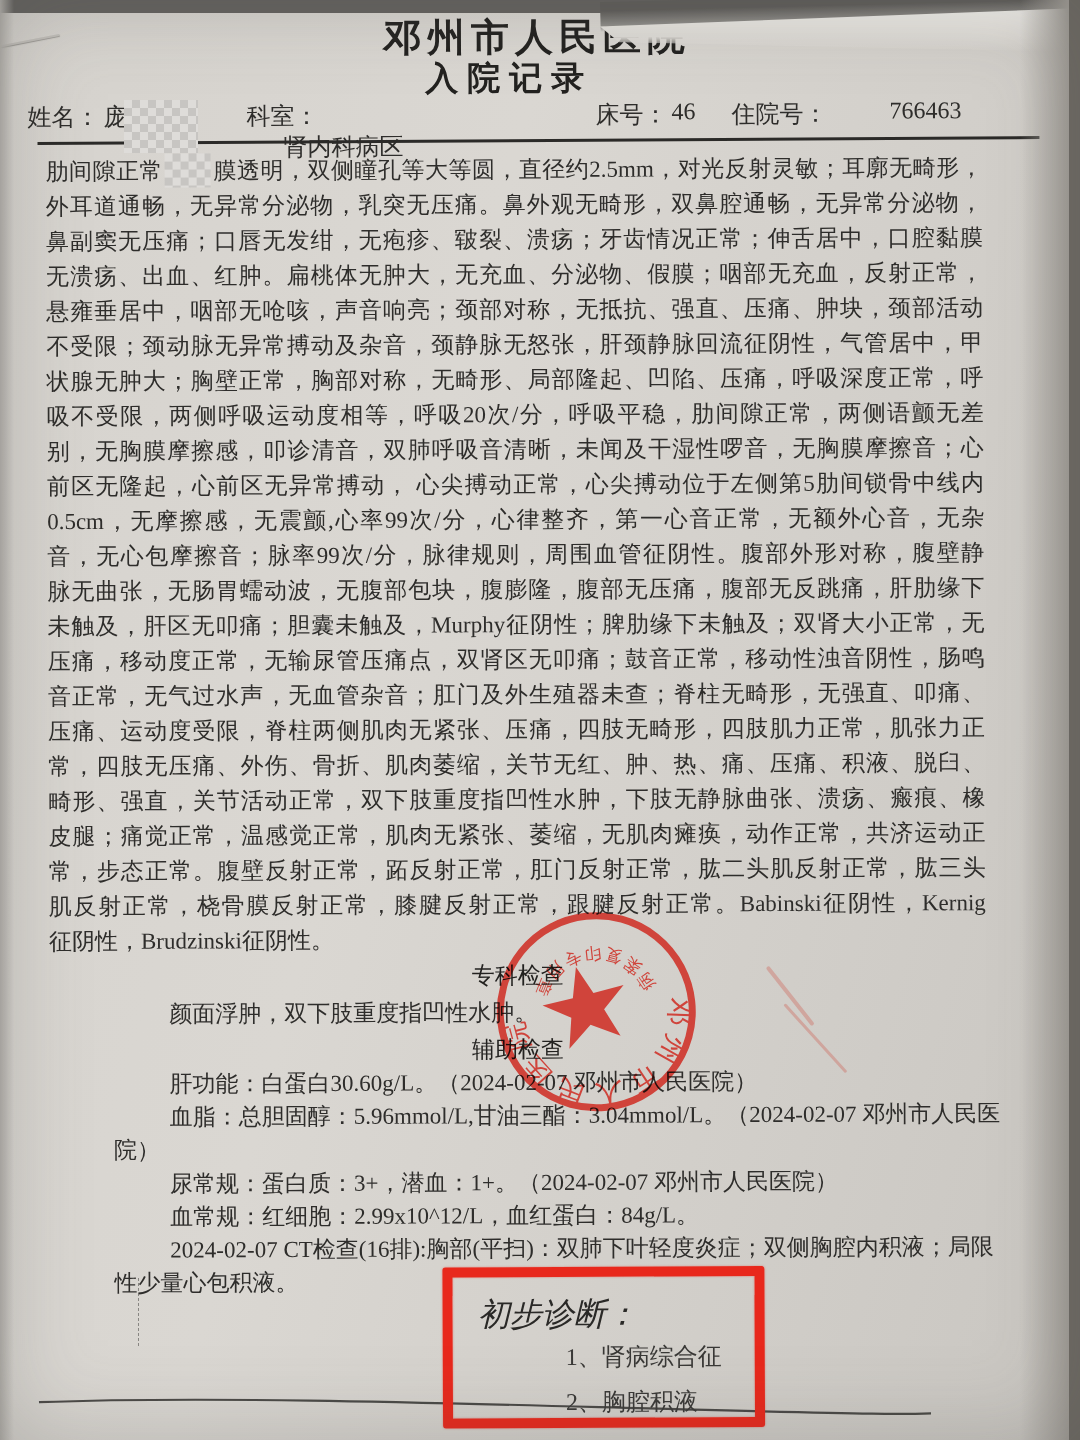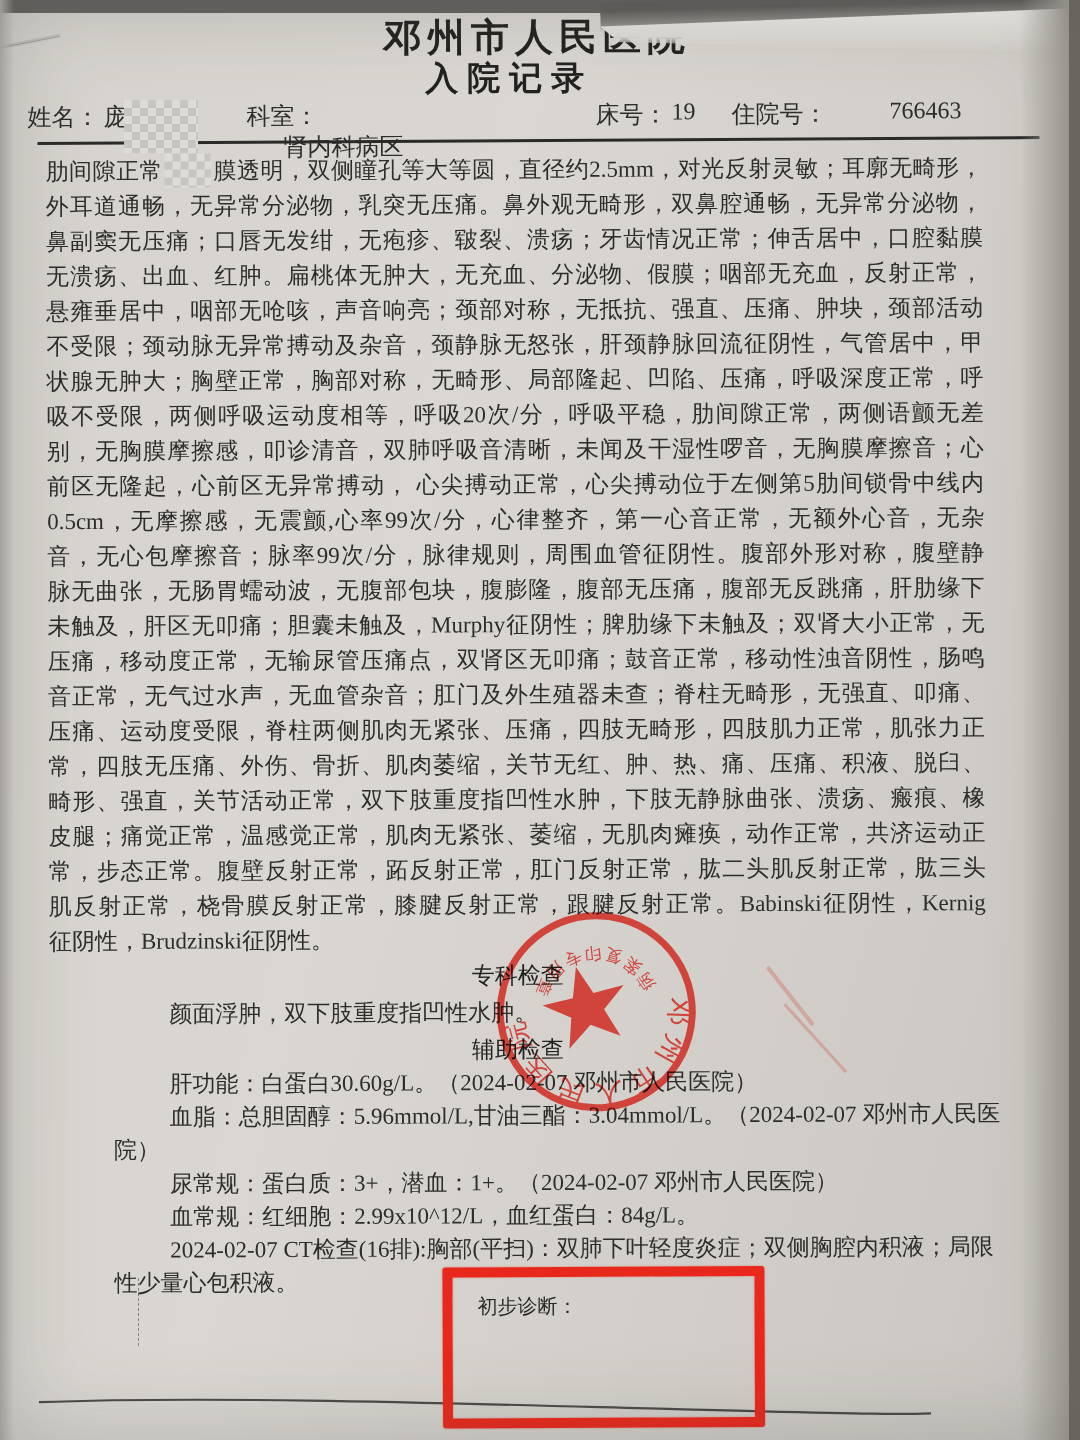--- a/index.html
+++ b/index.html
@@ -53,21 +53,21 @@
   .h-spec{top:960px;} .h-aux{top:1034px;}
   .spec-finding{position:absolute;left:168px;top:997px;font-size:23px;}
   .lab{position:absolute;left:112px;top:1066px;width:873px;font-size:23px;line-height:33.2px;}
   .lab div{white-space:nowrap;}
   .lab div.ind{padding-left:56px;}
   .lab div.j{text-align:justify;text-align-last:justify;}
   .thinline{position:absolute;left:0;top:0;pointer-events:none;}
   .diagbox{position:absolute;left:440px;top:1267px;width:322px;height:161px;
     border:10px solid #e8281c;border-radius:3px;box-sizing:border-box;
     box-shadow:0 0 2px rgba(232,40,28,.5), inset 0 0 2px rgba(232,40,28,.5);}
-  .diag-heading{position:absolute;left:25px;top:16px;font-size:20px;color:#2a2927;}
+  .diag-heading{position:absolute;left:25px;top:16px;font-size:32px;color:#2a2927;font-style:italic;}
   .diag-items{position:absolute;left:113px;top:58px;font-size:24px;line-height:45px;color:#3a3937;}
   .stamp{position:absolute;left:455px;top:872px;width:280px;height:280px;
     mix-blend-mode:multiply;opacity:.92;}
   .smudge{position:absolute;background:rgba(205,72,60,.30);border-radius:2px;}
   .smudge1{left:752px;top:995px;width:74px;height:4px;transform:rotate(52deg);}
   .smudge2{left:768px;top:1038px;width:92px;height:3px;transform:rotate(48deg);}
 </style>
 </head>
 <body>
 
@@ -77,21 +77,21 @@
 
     <div class="title">邓州市人民医院</div>
     <div class="subtitle">入院记录</div>
 
     <div class="inforow">
       <span class="lbl-name">姓名：</span>
       <span class="val-name">庞</span>
       <span class="lbl-dept">科室：</span>
       <span class="val-dept">肾内科病区</span>
       <span class="lbl-bed">床号：</span>
-      <span class="val-bed">19</span>
+      <span class="val-bed">46</span>
       <span class="lbl-adm">住院号：</span>
       <span class="val-adm">766463</span>
     </div>
     <div class="info-underline"></div>
 
     <div class="bodytext">
       <div class="line1">
         <span>肋间隙正常</span><span class="mosaic inline-mosaic"></span><span>膜透明，双侧瞳孔等大等圆，直径约2.5mm，对光反射灵敏；耳廓无畸形，</span>
       </div>
       <div>
@@ -134,20 +134,22 @@
         <div class="lab-line">性少量心包积液。</div>
       </div>
 
     <svg class="thinline" width="1080" height="1440" viewBox="0 0 1080 1440">
       <path d="M36,1400 C220,1394 480,1404 680,1410 S900,1416 928,1415" fill="none" stroke="#3b3a37" stroke-width="2.2" opacity="0.9"></path>
     </svg>
 
     <div class="diagbox">
       <div class="diag-heading">初步诊断：</div>
       <div class="diag-items">
+          <div class="diag-item">1、肾病综合征</div>
+          <div class="diag-item">2、胸腔积液</div>
         </div>
     </div>
 
     <div class="smudge smudge1"></div>
     <div class="smudge smudge2"></div>
 
     <svg class="stamp" viewBox="0 0 280 280">
       <g transform="rotate(174 140 140)" fill="#cf372e">
         <circle cx="140" cy="140" r="96" fill="none" stroke="#cf372e" stroke-width="7"></circle>
         <defs>

